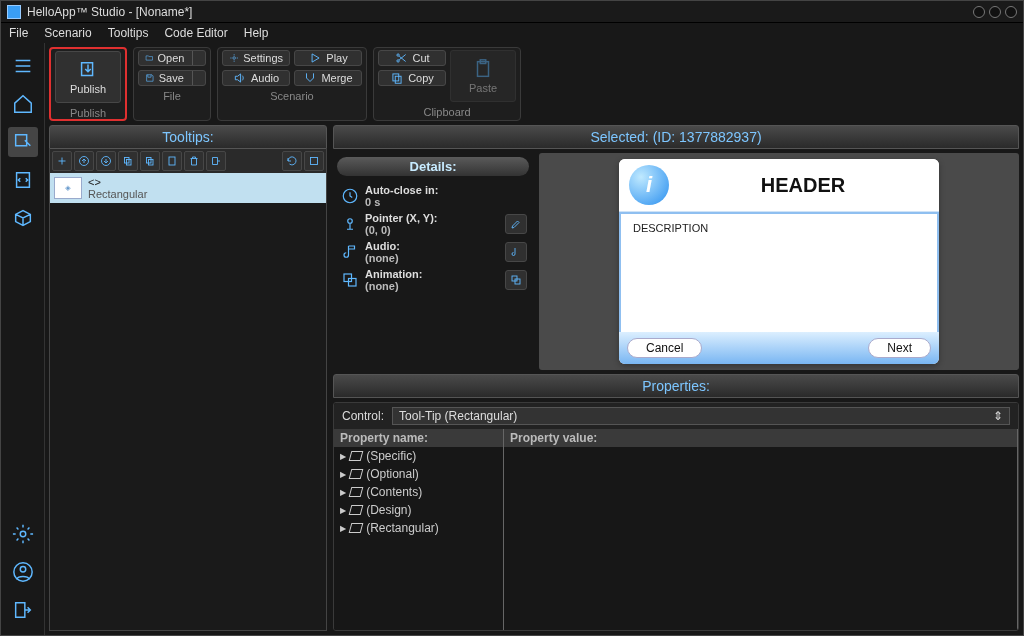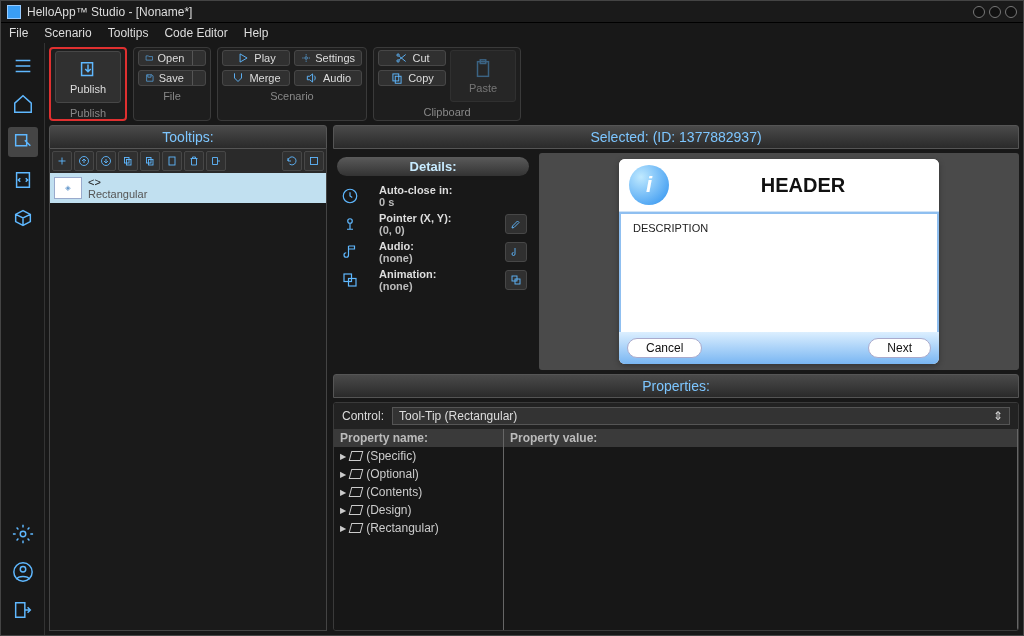--- a/index.html
+++ b/index.html
@@ -48,21 +48,21 @@
     .tbtns svg{width:12px;height:12px;stroke:#5fb8ff;fill:none;stroke-width:1.8;}
     .tlist{flex:1;overflow:auto;}
     .trow{display:flex;align-items:center;gap:6px;padding:3px 4px;background:#c1e0f0;color:#222;}
     .trow .thumb{width:28px;height:22px;background:#fff;border:1px solid #9ac;font-size:7px;display:flex;align-items:center;justify-content:center;color:#69c;}
     .trow .lbls{font-size:11px;line-height:12px;}
     .trow .lbls .s{color:#555;}
     
     .selrow{display:flex;gap:6px;}
     .details{width:200px;display:flex;flex-direction:column;font-weight:bold;}
     .details .dhdr{background:linear-gradient(#5a5a5a,#333);text-align:center;font-size:13px;color:#c7ebff;padding:2px 0;border-radius:12px;margin:4px 4px 6px;}
-    .drow{display:flex;align-items:center;gap:18px;padding:2px 6px;justify-content:space-between;}
+    .drow{display:flex;align-items:center;gap:4px;padding:2px 6px;justify-content:space-between;}
     .drow .dic{width:22px;height:22px;display:flex;align-items:center;justify-content:center;}
     .drow .dic svg{width:18px;height:18px;stroke:#5fb8ff;fill:none;stroke-width:1.6;}
     .drow .dtxt{flex:1;font-size:11px;color:#bbb;}
     .drow .dtxt b{color:#ddd;}
     .drow .ebtn{width:22px;height:20px;border:1px solid #474747;background:#303030;border-radius:3px;display:flex;align-items:center;justify-content:center;}
     .drow .ebtn svg{width:12px;height:12px;stroke:#5fb8ff;fill:none;stroke-width:1.8;}
     .preview{flex:1;background:#4a4a4a;display:flex;align-items:flex-start;justify-content:center;padding:6px 6px 6px 6px;border-radius:3px;}
     .tooltip-prev{width:320px;background:#fff;border-radius:6px;position:relative;box-shadow:0 2px 6px rgba(0,0,0,.3);overflow:hidden;}
     .tp-hdr{display:flex;align-items:center;gap:8px;padding:6px 10px;background:#fff;border-bottom:1px solid #cfe3f7;position:relative;}
     .tp-hdr .ico{width:40px;height:40px;border-radius:50%;background:radial-gradient(circle at 30% 30%,#bfe9ff,#2a8fef);color:#fff;font-weight:bold;font-style:italic;display:flex;align-items:center;justify-content:center;font-size:22px;}
@@ -185,44 +185,44 @@
           </div>
         </div>
         <div class="glabel">File</div>
       </div>
 
       <div class="rgroup">
         <div class="btns">
           <div class="rcol">
             <div class="rbtn sm">
                 <svg viewBox="0 0 24 24">
-                  <path d="M7 5v14l12-7z"></path>
-                </svg>
-                <span class="il">Play</span>
-              </div>
-            <div class="rbtn sm">
-                <svg viewBox="0 0 24 24">
-                  <path d="M6 4v8l6 6 M18 4v8l-6 6"></path>
-                </svg>
-                <span class="il">Merge</span>
-              </div>
-          </div>
-          <div class="rcol">
-            <div class="rbtn sm">
-                <svg viewBox="0 0 24 24">
                   <circle cx="12" cy="12" r="3"></circle>
                   <path d="M12 3v3M12 18v3M3 12h3M18 12h3"></path>
                 </svg>
                 <span class="il">Settings</span>
               </div>
             <div class="rbtn sm">
                 <svg viewBox="0 0 24 24">
                   <path d="M4 9h4l5-4v14l-5-4H4z M16 8c2 2 2 6 0 8"></path>
                 </svg>
                 <span class="il">Audio</span>
+              </div>
+          </div>
+          <div class="rcol">
+            <div class="rbtn sm">
+                <svg viewBox="0 0 24 24">
+                  <path d="M7 5v14l12-7z"></path>
+                </svg>
+                <span class="il">Play</span>
+              </div>
+            <div class="rbtn sm">
+                <svg viewBox="0 0 24 24">
+                  <path d="M6 4v8l6 6 M18 4v8l-6 6"></path>
+                </svg>
+                <span class="il">Merge</span>
               </div>
           </div>
         </div>
         <div class="glabel">Scenario</div>
       </div>
 
       <div class="rgroup">
         <div class="btns">
           <div class="rcol">
             <div class="rbtn sm">

